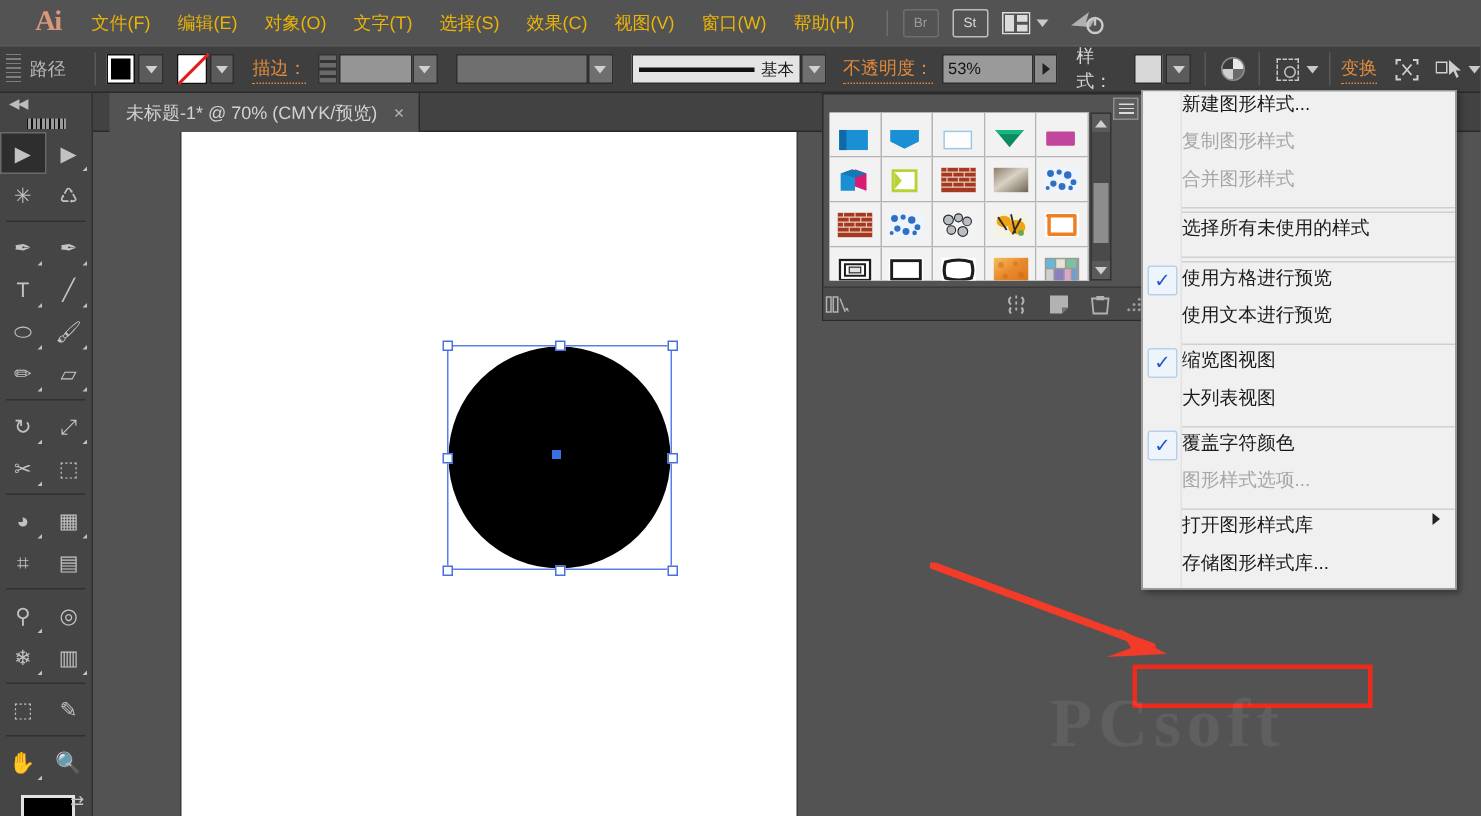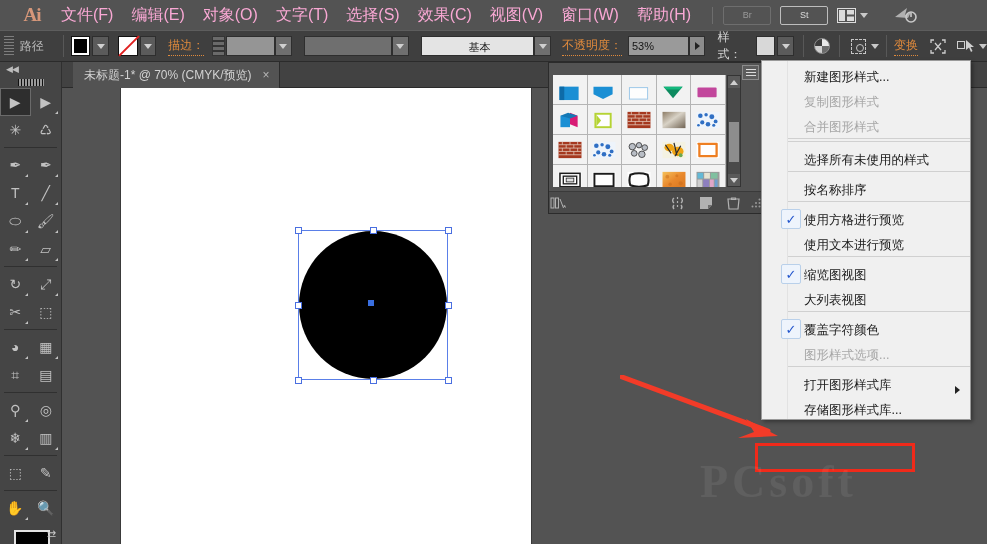--- a/index.html
+++ b/index.html
@@ -17,25 +17,25 @@
     background:#535353;
     display:flex; align-items:center;
   }
   #ai-logo {
     width:40px; height:30px; display:flex; align-items:center; justify-content:center;
     color:#d6977a; font-size:19px; font-weight:bold; letter-spacing:-1px;
     font-family:"Liberation Serif","DejaVu Serif",serif;
   }
   .menu-item {
     padding:0 9px; height:30px; line-height:30px;
-    color:#f9a8d4; font-size:16px; white-space:nowrap; cursor:default;
+    color:#eab308; font-size:12px; white-space:nowrap; cursor:default;
   }
   #menubar-sep { width:1px; height:17px; background:#6d6d6d; margin:0 10px 0 12px; }
   .mb-icon {
-    width:48px; height:19px; margin-right:9px;
+    width:24px; height:19px; margin-right:9px;
     display:flex; align-items:center; justify-content:center;
     font-size:9px; color:#9a9a9a;
     border:1px solid #6e6e6e; border-radius:2px;
   }
   .mb-icon.bright { color:#dcdcdc; border-color:#bdbdbd; }
   .mb-icon.noborder { border:none; }
   #arr-layout { display:flex; align-items:center; margin-right:14px; }
   .caret-d {
     width:0;height:0;border-left:4px solid transparent;border-right:4px solid transparent;
     border-top:5px solid #c9c9c9; margin-left:4px;
@@ -82,21 +82,21 @@
     height:20px; background:#959595; border:1px solid #2e2e2e;
     color:#1a1a1a; font-size:11px; line-height:18px; padding-left:3px;
   }
   .field.dark { background:#6f6f6f; }
   .field-drop {
     width:17px;height:20px;background:#6f6f6f;border:1px solid #2e2e2e;
     display:flex;align-items:center;justify-content:center;
   }
   #brush-preview {
     width:116px;height:20px;background:#e4e4e4;border:1px solid #2e2e2e;
-    display:flex;align-items:center;padding:0 4px;position:relative;flex-direction:column;
+    display:flex;align-items:center;padding:0 4px;position:relative;
   }
   #brush-line { flex:1; height:3px; background:#111; }
   #brush-name { color:#1a1a1a; font-size:11px; margin-left:4px; }
   #opacity-field {
     width:62px;height:20px;background:#9a9a9a;border:1px solid #2e2e2e;
     color:#151515;font-size:11px;line-height:18px;padding-left:3px;
   }
   #opacity-arrow {
     width:17px;height:20px;background:#8c8c8c;border:1px solid #2e2e2e;
     display:flex;align-items:center;justify-content:center;
@@ -212,21 +212,21 @@
   }
   .gsf-ic { color:#b2b2b2; font-size:12px; display:flex;align-items:center;justify-content:center; }
 
   
   #ctx-menu {
     position:absolute; left:761px; top:60px; width:210px;
     background:#f0f0f0; border:1px solid #9a9a9a;
     box-shadow:2px 2px 4px rgba(0,0,0,.35);
     font-size:12.5px;
   }
-  .ctx-row { display:flex; align-items:flex-end; height:25px; position:relative;margin-left:16px; }
+  .ctx-row { display:flex; align-items:flex-start; height:25px; position:relative; }
   .ctx-check { width:26px; display:flex; align-items:center; justify-content:center;
     color:#2255cc; font-size:13px; font-weight:bold; }
   .ctx-check.boxed { }
   .ctx-check.boxed span {
     display:flex;align-items:center;justify-content:center;
     width:20px;height:20px; border:1px solid #b9d0ea; background:#eef4fc; border-radius:2px;
   }
   .ctx-label { color:#1a1a1a; white-space:nowrap; }
   .ctx-row.disabled .ctx-label { color:#a6a6a6; }
   .ctx-arrow { position:absolute; right:10px; width:0;height:0;
@@ -764,24 +764,20 @@
         <div class="ctx-check"></div>
         <div class="ctx-label">合并图形样式</div>
       </div>
       <div class="ctx-sep"></div>
       <div class="ctx-sep"></div>
       <div class="ctx-row">
         <div class="ctx-check"></div>
         <div class="ctx-label">选择所有未使用的样式</div>
       </div>
       <div class="ctx-sep"></div>
-      <div class="ctx-row">
-        <div class="ctx-check"></div>
-        <div class="ctx-label">按名称排序</div>
-      </div>
       <div class="ctx-sep"></div>
       <div class="ctx-row">
         <div class="ctx-check boxed">
           <span>✓</span>
         </div>
         <div class="ctx-label">使用方格进行预览</div>
       </div>
       <div class="ctx-row">
         <div class="ctx-check"></div>
         <div class="ctx-label">使用文本进行预览</div>

